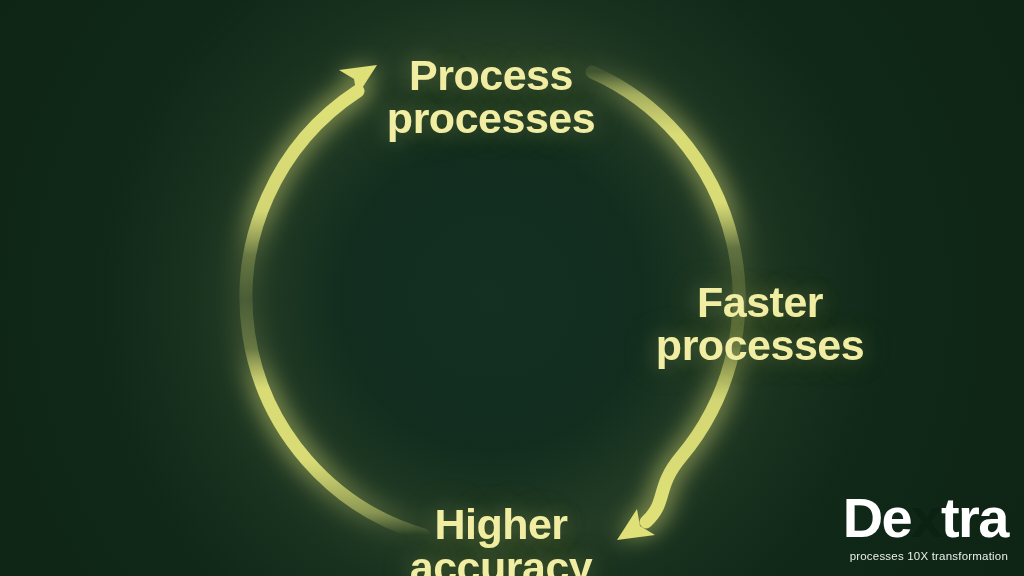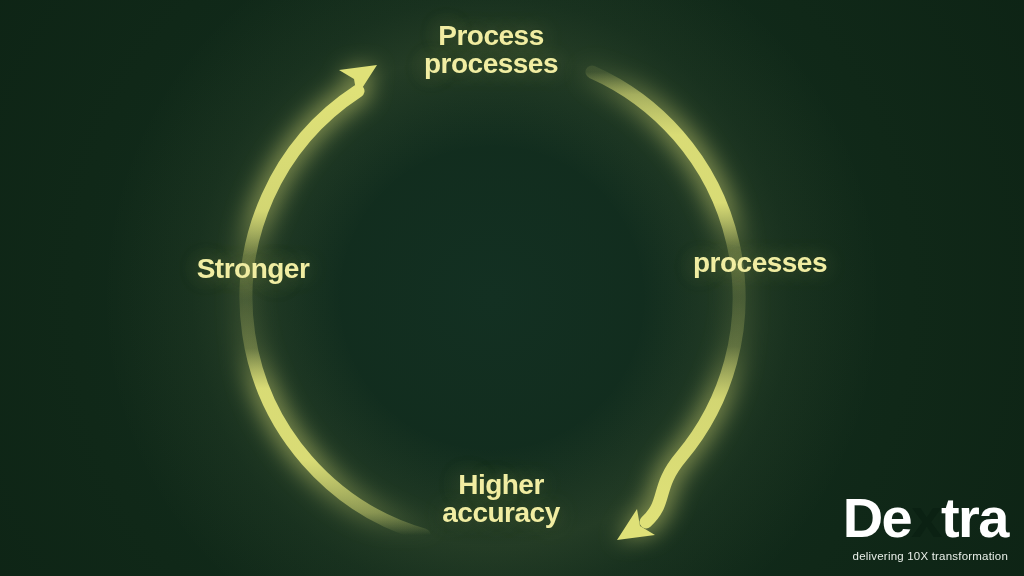--- a/index.html
+++ b/index.html
@@ -20,26 +20,27 @@
         rgba(222,226,130,0.04) 300px,
         rgba(222,226,130,0) 390px),
       radial-gradient(circle 760px at 492px 298px,
         #133022 0%, #102818 55%, #0c2113 100%);
   }
   .cycle-label {
     position: absolute;
     transform: translateX(-50%);
     text-align: center;
     color: var(--color-label_text, #f1eda2);
-    font-size: 28px;
+    font-size: 43px;
     font-weight: 700;
     line-height: 1.0;
     letter-spacing: -0.5px;
     white-space: nowrap;
     text-shadow: 0 0 22px rgba(222,226,130,0.30), 0 0 55px rgba(222,226,130,0.16);
+    margin-top: 32px;
   }
   .pos-top    { left: 491px; top: 22px;  }
   .pos-right  { left: 760px; top: 249px; }
   .pos-bottom { left: 501px; top: 471px; }
   .pos-left   { left: 253px; top: 255px; }
 
   svg.cycle-svg { position: absolute; left: 0; top: 0; }
   svg.cycle-svg stop { stop-color: var(--color-arc, #dfe178); }
   .arc-stroke { fill: none; stroke-linecap: round; }
   .arc-fill   { fill: var(--color-arc, #dfe178); }
@@ -113,30 +114,30 @@
     <polygon class="arc-fill" points="377,65 357,96 354,79 339,70"></polygon>
     <polygon class="arc-fill" points="617,540 637,509 640,526 655,535"></polygon>
   </svg>
 
   <div class="cycle-label pos-top">
     <div>Process</div>
     <div>processes</div>
   </div>
 
   <div class="cycle-label pos-right">
+    <div>Faster</div>
     <div>processes</div>
   </div>
 
   <div class="cycle-label pos-bottom">
     <div>Higher</div>
     <div>accuracy</div>
   </div>
 
   <div class="cycle-label pos-left">
-    <div>Stronger</div>
   </div>
 
   <div class="brand">
     <div class="brand-word"><span>De</span><span class="x">x</span><span>tra</span></div>
-    <div class="brand-tagline">delivering 10X transformation</div>
+    <div class="brand-tagline">processes 10X transformation</div>
   </div>
 
 </div>
 
 </body></html>

